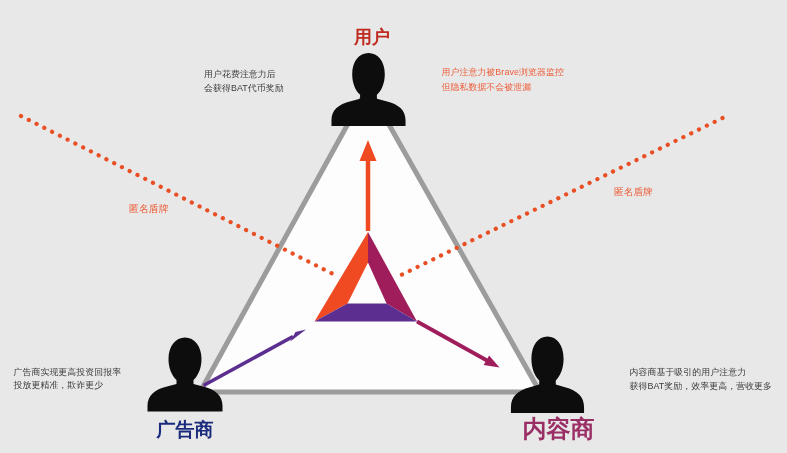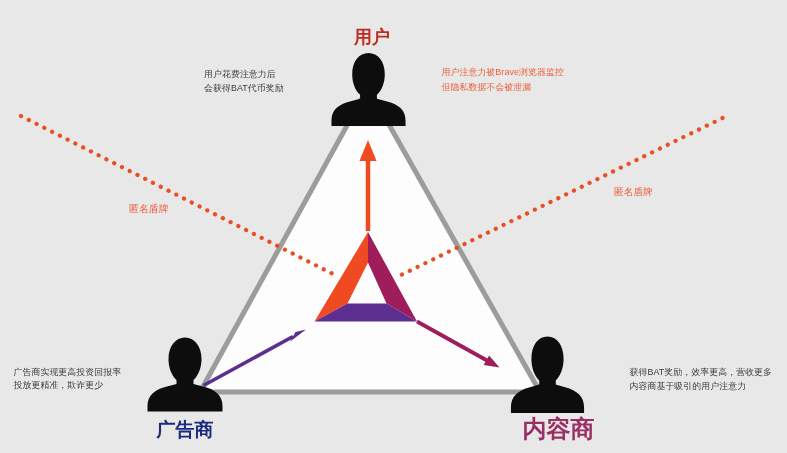--- a/index.html
+++ b/index.html
@@ -70,20 +70,20 @@
     <div>广告商实现更高投资回报率</div>
     <div>投放更精准，欺诈更少</div>
   </div>
 
   <div class="label note" style="left:441.5px;top:64.5px;line-height:15px;color:#ed5c38;">
     <div>用户注意力被Brave浏览器监控</div>
     <div>但隐私数据不会被泄漏</div>
   </div>
 
   <div class="label note" style="left:629.5px;top:365px;color:#3a3a3a;">
+    <div>内容商基于吸引的用户注意力</div>
     <div>获得BAT奖励，效率更高，营收更多</div>
-    <div>内容商基于吸引的用户注意力</div>
   </div>
 
   <div class="label note" style="left:129px;top:201.5px;font-size:9.8px;color:#ed5c38;">匿名盾牌</div>
   <div class="label note" style="left:614px;top:185px;font-size:9.6px;color:#ed5c38;">匿名盾牌</div>
 
 </div>
 
 </body></html>

